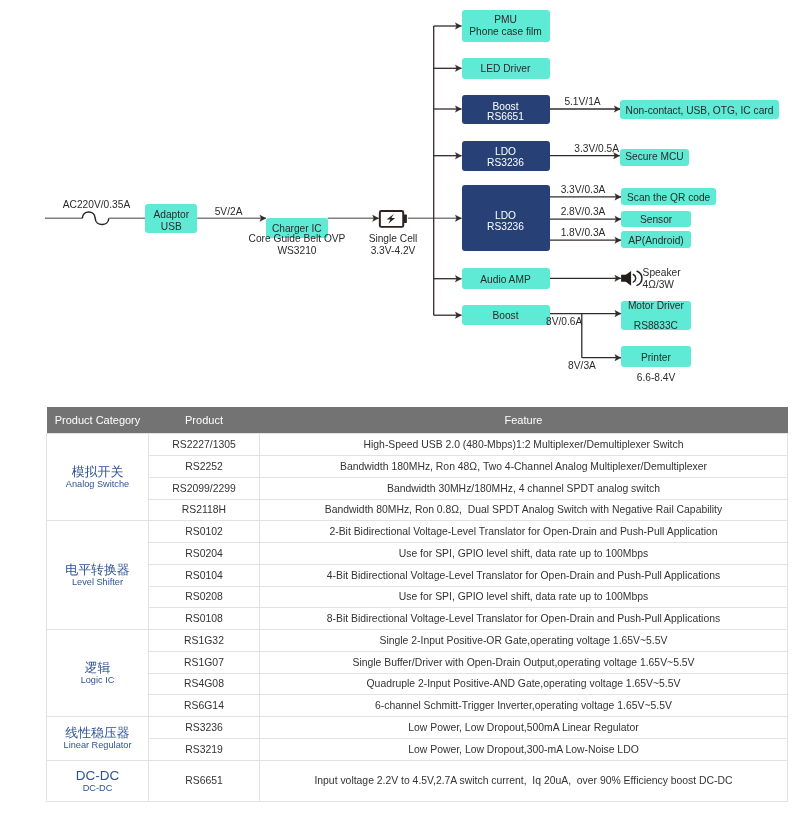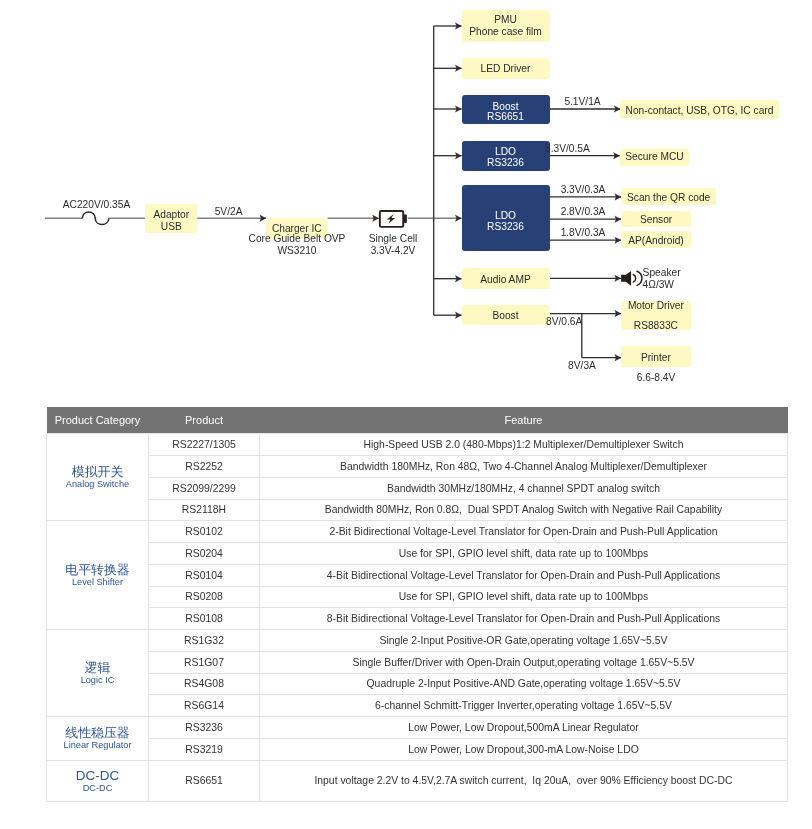--- a/index.html
+++ b/index.html
@@ -2,21 +2,21 @@
 <html><head>
 <meta charset="utf-8">
 <style>
   html,body{margin:0;padding:0;background:#ffffff;}
   body{width:812px;height:829px;position:relative;overflow:hidden;
        font-family:"Liberation Sans",sans-serif;color:#222;}
   #diagram{position:absolute;left:0;top:0;width:812px;height:400px;}
   #dsvg{position:absolute;left:0;top:0;}
   .box{position:absolute;box-sizing:border-box;display:flex;flex-direction:column;
        align-items:center;justify-content:center;text-align:center;line-height:10.8px;}
-  .grey{background:#fef9c3;border-radius:3px;color:#2b2b2b;font-size:10.2px;}
+  .grey{background:#5eead4;border-radius:3px;color:#2b2b2b;font-size:10.2px;}
   .blue{background:#274076;border-radius:3px;color:#fff;font-size:10.2px;}
   .plain{font-size:10.2px;color:#2b2b2b;position:absolute;text-align:center;line-height:1.18;}
   .rail{position:absolute;font-size:10.2px;color:#2b2b2b;white-space:nowrap;}
   #tbl{position:absolute;left:46px;top:407px;border-collapse:collapse;
        width:742px;table-layout:fixed;}
   #tbl th{background:#737373;color:#fff;font-weight:normal;font-size:11px;
           height:26.4px;padding:0;text-align:center;border:none;}
   #tbl td{border:1px solid #E2E2E2;font-size:10.4px;text-align:center;
           height:20.75px;padding:0;color:#333;line-height:1.1;}
   #tbl td.feat{white-space:pre;}
@@ -114,21 +114,21 @@
 <div class="box grey" style="left:461.5px;top:267.6px;width:88.0px;height:21.299999999999955px;padding-top:3.2px;line-height:10.5px;">
       <span>Audio AMP</span>
     </div>
 <div class="box grey" style="left:461.5px;top:305.3px;width:88.0px;height:19.80000000000001px;padding-top:2.8px;line-height:10.5px;">
       <span>Boost</span>
     </div>
 <div class="rail" style="left:545.5px;top:96.2px;width:74px;text-align:center;">5.1V/1A</div>
 <div class="box grey" style="left:620.4px;top:99.9px;width:158.2px;height:19px;padding-top:3.0px;line-height:10.5px;">
       <span>Non-contact, USB, OTG, IC card</span>
     </div>
-<div class="rail" style="left:545.0px;top:142.9px;width:74px;text-align:left;">3.3V/0.5A</div>
+<div class="rail" style="left:545.0px;top:142.9px;width:74px;text-align:right;">3.3V/0.5A</div>
 <div class="box grey" style="left:619.7px;top:148.5px;width:69.5px;height:17.0px;padding-top:0.4px;line-height:10.5px;">
       <span>Secure MCU</span>
     </div>
 <div class="rail" style="left:545.0px;top:184.1px;width:76px;text-align:center;">3.3V/0.3A</div>
 <div class="rail" style="left:545.0px;top:206.4px;width:76px;text-align:center;">2.8V/0.3A</div>
 <div class="rail" style="left:545.0px;top:227.4px;width:76px;text-align:center;">1.8V/0.3A</div>
 <div class="box grey" style="left:621.0px;top:188.4px;width:95.3px;height:16.8px;padding-top:3.0px;line-height:10.5px;">
       <span>Scan the QR code</span>
     </div>
 <div class="box grey" style="left:621.0px;top:210.5px;width:70.2px;height:16.8px;padding-top:3.0px;line-height:10.5px;">

